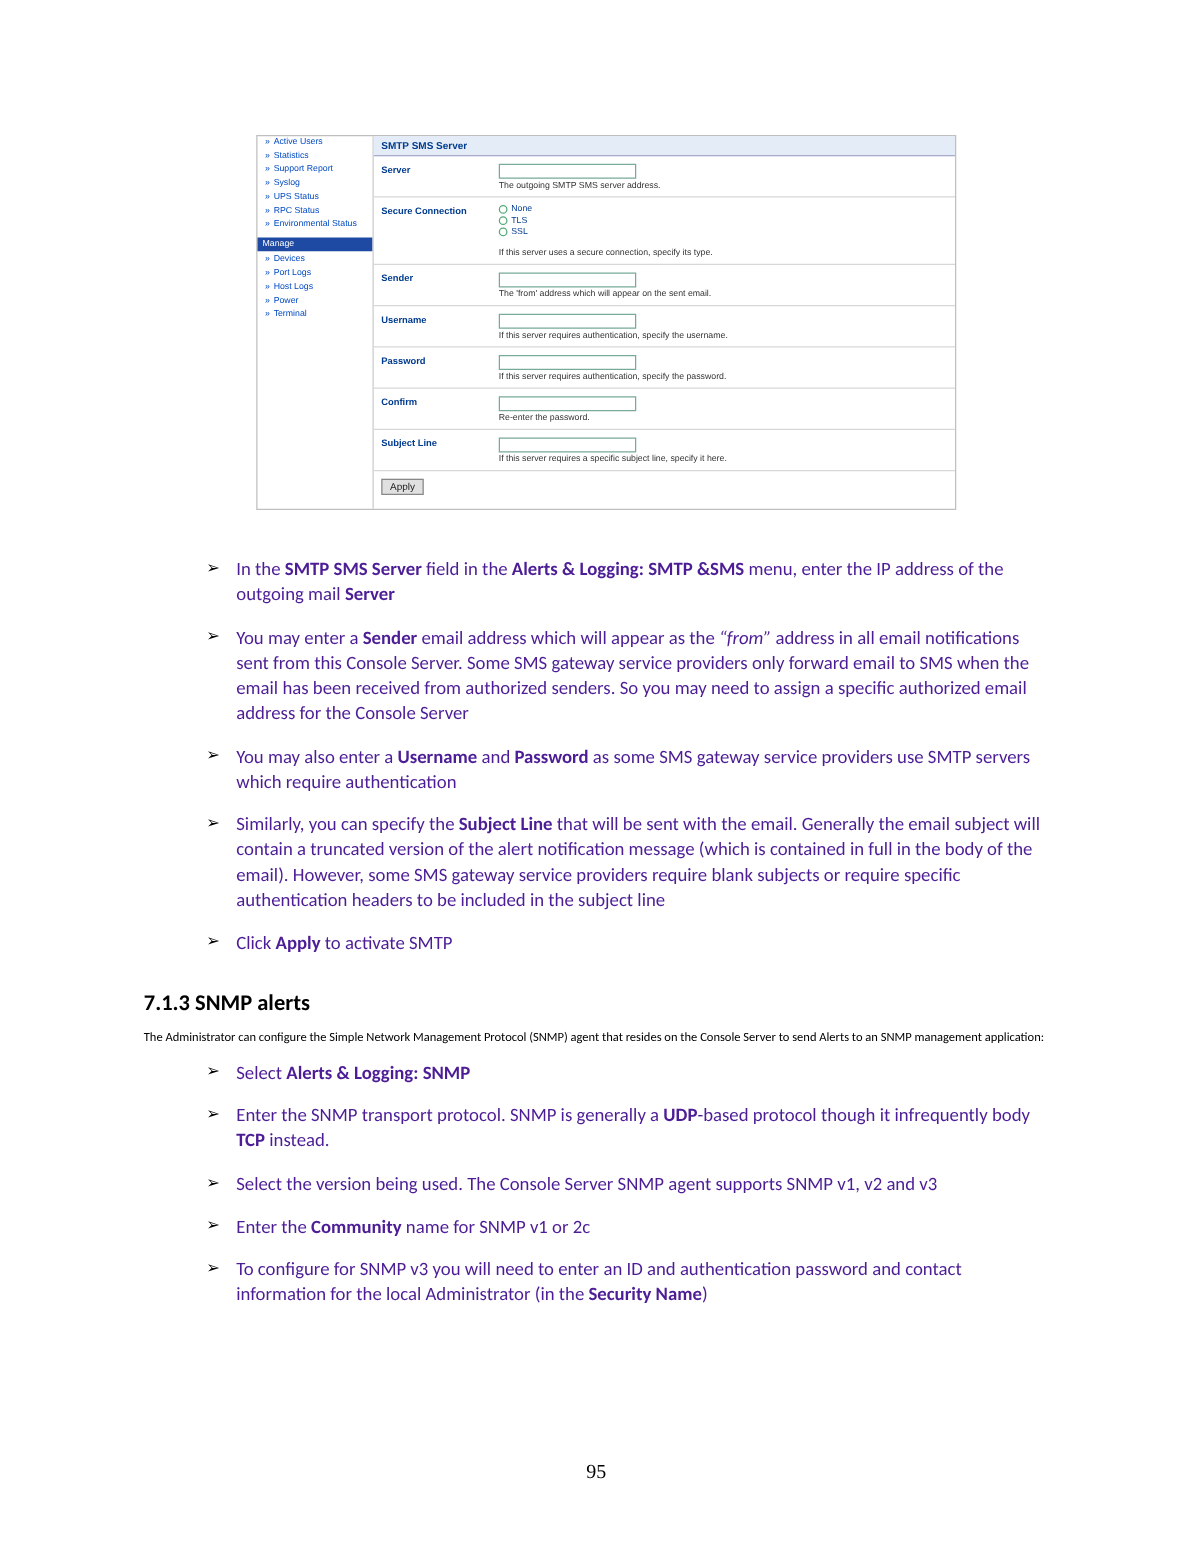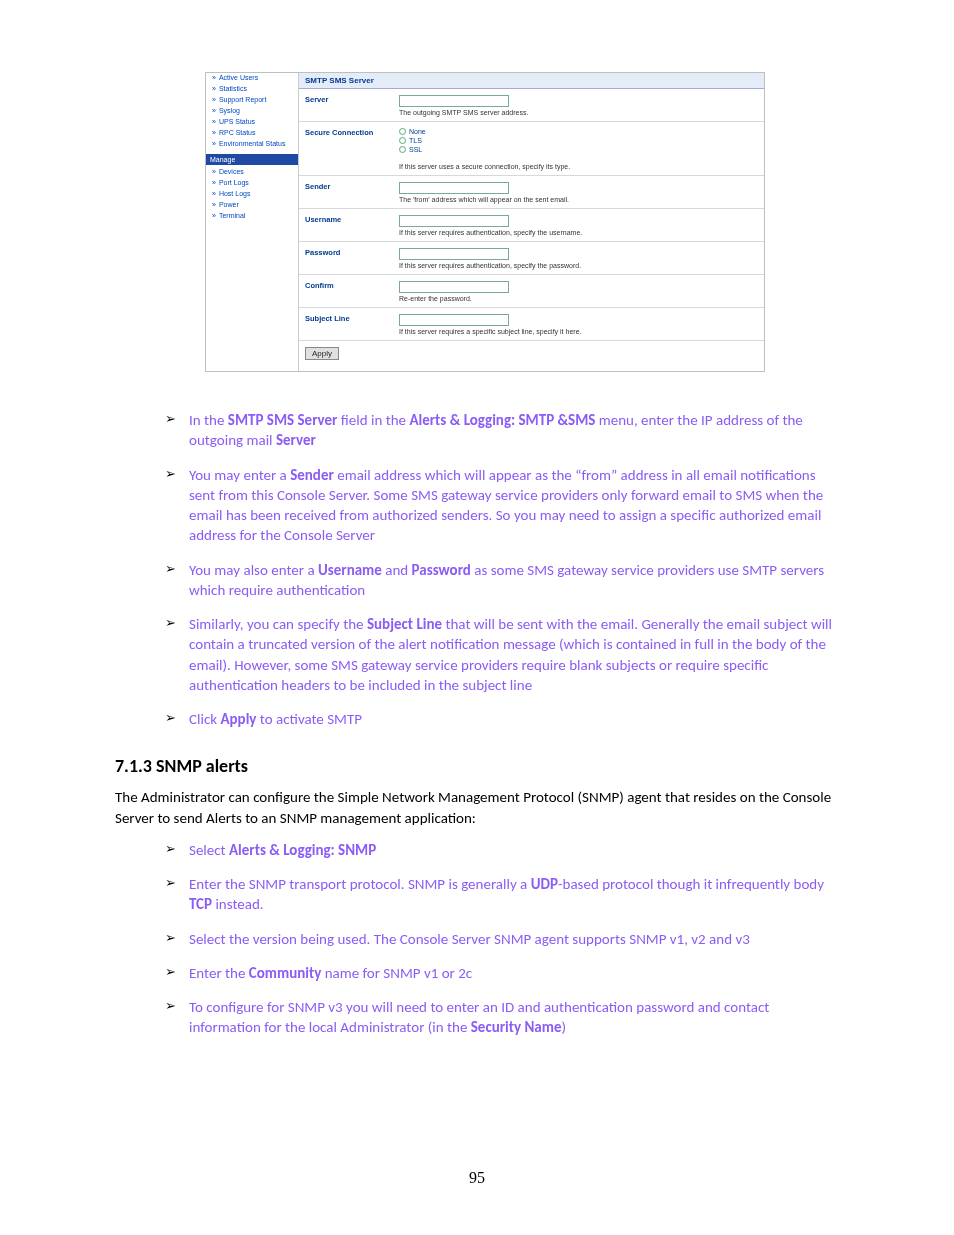--- a/index.html
+++ b/index.html
@@ -5,21 +5,21 @@
   * { box-sizing: border-box; margin: 0; padding: 0; }
   body {
     width: 954px;
     height: 1235px;
     background: #fff;
     font-family: Calibri, "Segoe UI", Arial, sans-serif;
     color: #000;
     position: relative;
   }
   .page {
-    padding: 72px 115px 0 115px;
+    padding: 108px 115px 0 115px;
   }
 
   
   .shot {
     margin-left: 90px;
     width: 560px;
     height: 300px;
     border: 1px solid #bfbfbf;
     background: #fff;
     display: flex;
@@ -128,40 +128,40 @@
   .bullets {
     list-style: none;
     padding-left: 50px;
     font-size: 15px;
     line-height: 1.35;
   }
   .bullets li {
     position: relative;
     padding-left: 24px;
     margin-bottom: 14px;
-    color: #8b5cf6;
+    color: #4c1d95;
   }
   .bullets li::before {
     content: "➢";
     position: absolute;
     left: 0;
     top: 0;
     font-size: 13px;
     color: #000;
   }
   .bold { font-weight: bold; }
-  .ital { }
+  .ital { font-style: italic; }
 
   .subhead {
     font-size: 18px;
     font-weight: bold;
     margin: 26px 0 10px 0;
   }
   .para {
-    font-size: 15px;
+    font-size: 10px;
     line-height: 1.35;
     margin-bottom: 12px;
   }
 
   .page-num {
     position: absolute;
     left: 0; right: 0;
     bottom: 48px;
     text-align: center;
     font-family: "Times New Roman", serif;

